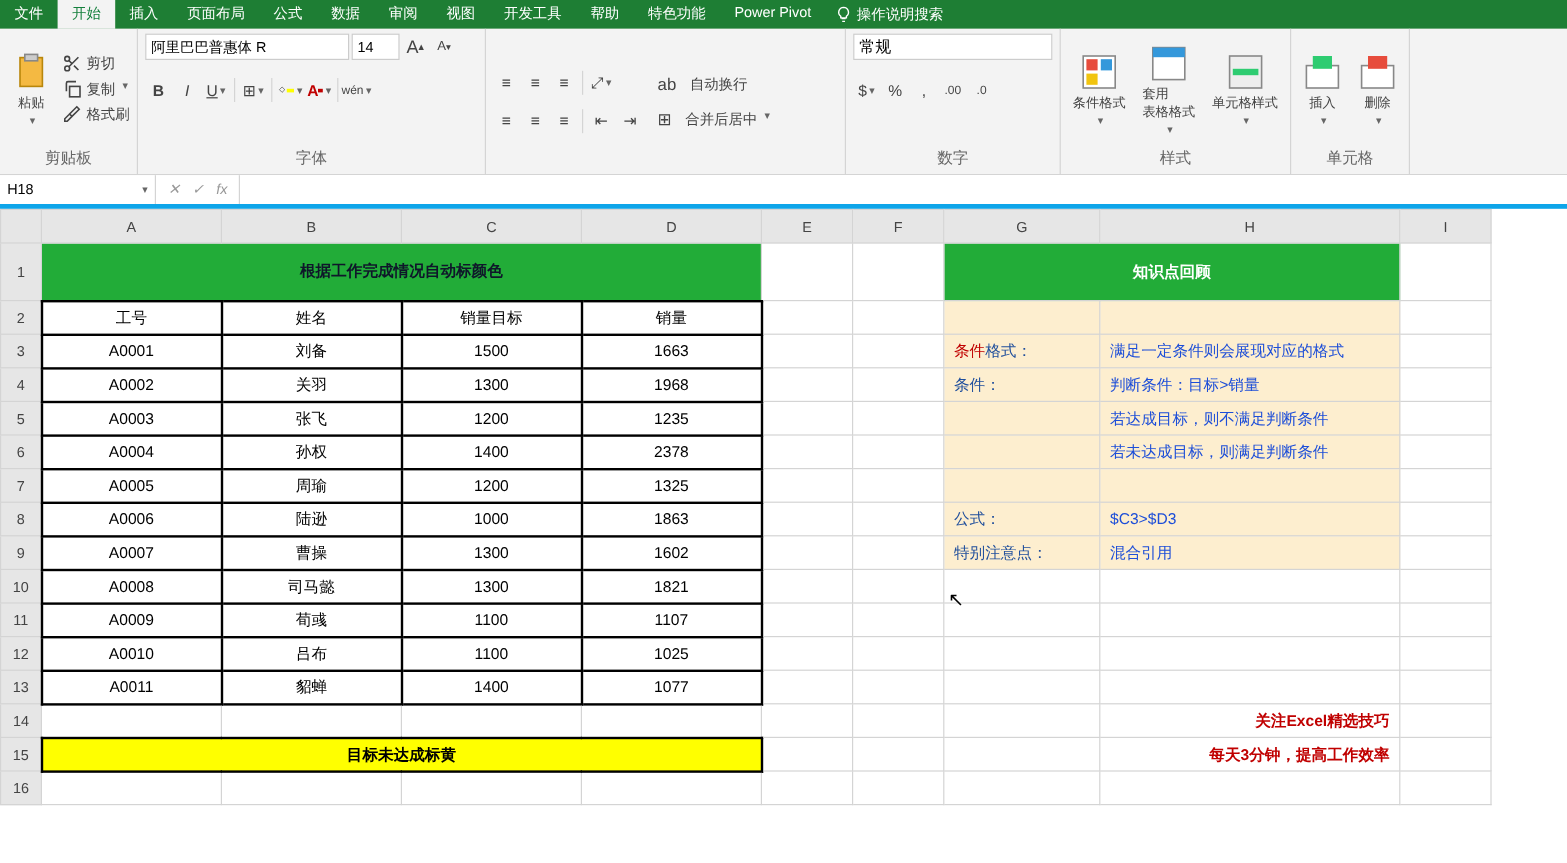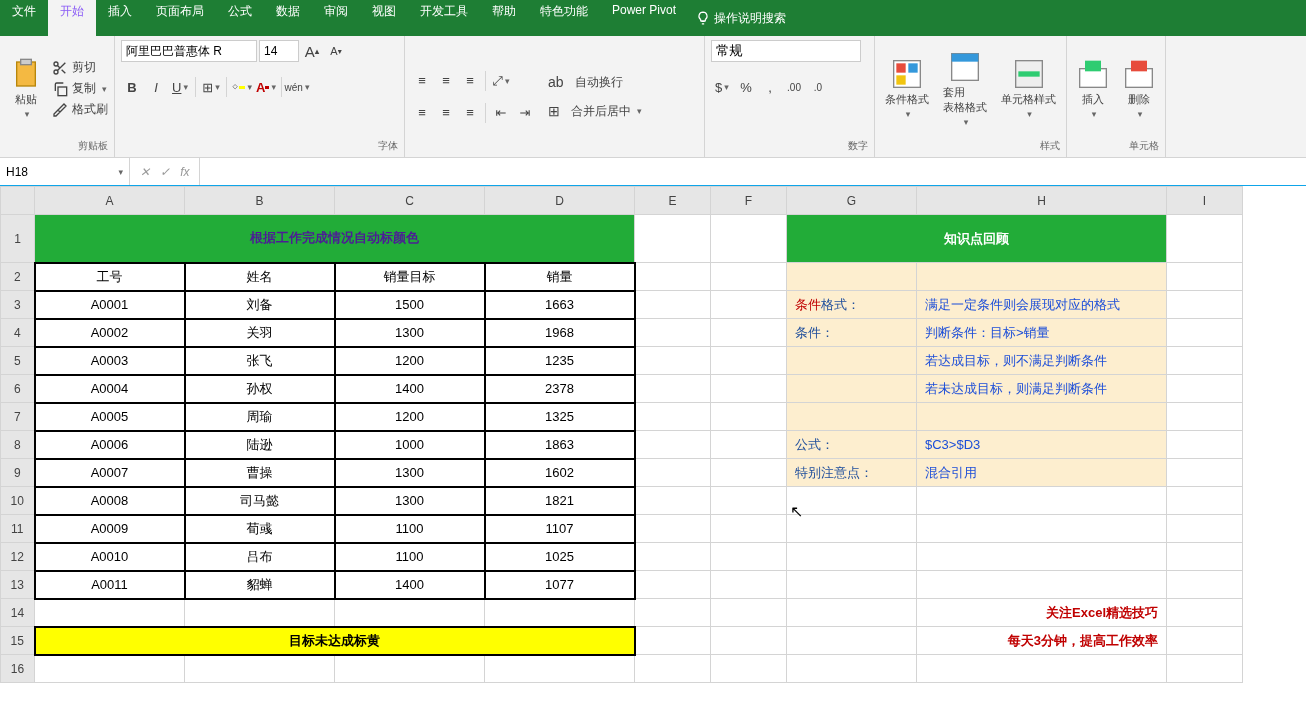--- a/index.html
+++ b/index.html
@@ -1,47 +1,47 @@
 <!DOCTYPE html>
 <html><head>
 <meta charset="utf-8">
 <style>
 *{margin:0;padding:0;box-sizing:border-box;font-family:"Microsoft YaHei",Arial,sans-serif}
 body{background:#fff;overflow:hidden;font-size:12px}
-.menubar{background:#1e7e34;display:flex;height:36px;color:#fff}
+.menubar{background:#1e7e34;display:flex;height:24px;color:#fff}
 .menubar .tab{padding:3px 12px;font-size:12px;cursor:pointer}
-.menubar .tab.active{background:#f3f3f3;color:#8b5cf6}
+.menubar .tab.active{background:#f3f3f3;color:#15803d}
 .menubar .tell{display:flex;align-items:center;gap:4px;padding:0 8px}
 .ribbon{background:#f3f3f3;border-bottom:1px solid #d4d4d4;height:122px;display:flex}
 .rgroup{border-right:1px solid #d4d4d4;padding:4px 6px;display:flex;flex-direction:column;justify-content:space-between}
-.rgroup .label{text-align:right;font-size:10px;color:#666;padding-top:2px}
+.rgroup .label{text-align:center;font-size:13px;color:#666;padding-top:2px}
 .rgroup .body{flex:1;display:flex;align-items:center;gap:6px}
 .bigbtn{display:flex;flex-direction:column;align-items:center;gap:2px;padding:2px 4px;font-size:11px;color:#444}
 .bigbtn svg{width:32px;height:32px}
-.smallrow{display:flex;align-items:center;gap:4px;font-size:12px;color:#444;padding:1px 0}
+.smallrow{display:flex;gap:4px;font-size:12px;color:#444;padding:1px 0}
 .smallrow svg{width:16px;height:16px}
 .col{display:flex;flex-direction:column;gap:2px}
 .fontbox{display:flex;gap:2px;align-items:center}
 .fontbox input{height:22px;border:1px solid #ccc;padding:0 4px;font-size:12px}
 .iconbtn{width:22px;height:22px;display:inline-flex;align-items:center;justify-content:center;border:1px solid transparent;font-size:13px;color:#444}
 .sep{width:1px;height:20px;background:#d4d4d4;margin:0 2px}
-.namebox-row{display:flex;border-bottom:1px solid #0ea5e9;height:28px;background:#fff}
+.namebox-row{display:flex;border-bottom:4px solid #0ea5e9;height:28px;background:#fff}
 .namebox{width:130px;border-right:1px solid #d4d4d4;padding:0 6px;font-size:12px;display:flex;align-items:center;justify-content:space-between;height:100%}
 .fxicons{display:flex;gap:10px;padding:0 10px;color:#999;align-items:center;height:100%}
 .fxicons span{font-style:italic}
 .formula-input{flex:1;height:100%;border:none;padding:0 6px;font-size:12px;border-left:1px solid #d4d4d4}
 .sheet{position:relative;overflow:auto;height:calc(100vh - 174px)}
 .grid{border-collapse:collapse;table-layout:fixed}
 .grid td,.grid th{border:1px solid #d4d4d4;height:28px;font-size:13px;text-align:center;background:#fff;padding:0}
 .grid th{background:#e6e6e6;color:#444;font-weight:normal;font-size:12px}
 .corner{width:34px;background:#e6e6e6}
 .rowhdr{width:34px;background:#e6e6e6;font-size:12px;color:#444}
 .colA{width:150px}.colB{width:150px}.colC{width:150px}.colD{width:150px}
 .colE{width:76px}.colF{width:76px}.colG{width:130px}.colH{width:250px}.colI{width:76px}
-.title-cell{background:#22ac38!important;color:#4c1d95;font-size:26px;font-weight:bold;height:48px!important}
+.title-cell{background:#22ac38!important;color:#0f172a;font-size:26px;font-weight:bold;height:48px!important}
 .hdr-cell{border:2px solid #000!important;font-size:18px;background:#fff}
 .data-cell{border:2px solid #000!important;font-size:18px}
 .yellow-cell{background:#ffff00!important;font-size:18px;border:2px solid #000!important;font-weight:bold}
 .know-title{background:#22ac38!important;color:#fff;font-size:26px;font-weight:bold;height:48px!important}
 .know-bg{background:#fdeecf!important}
 .know-label{color:#1f4e9c;font-size:16px;text-align:left!important;padding-left:8px!important}
 .know-label .red{color:#c00000}
 .know-val{color:#1d4ed8;font-size:16px;text-align:left!important;padding-left:8px!important}
 .redtxt{color:#c00000;font-size:18px;font-weight:bold;text-align:right!important;padding-right:8px!important}
 .cursor-img{position:absolute;left:790px;top:316px;font-size:16px;color:#000;pointer-events:none}
@@ -106,21 +106,21 @@
             <span>格式刷</span>
           </div>
       </div>
     </div>
     <div class="label">剪贴板</div>
   </div>
 
   <div class="rgroup" style="min-width:290px">
     <div class="body col" style="align-items:flex-start">
       <div class="fontbox">
-        <input style="width: 136px;" value="阿里巴巴普惠体 R">
+        <input style="width: 170px;" value="阿里巴巴普惠体 R">
         <input style="width: 40px;" value="14">
         <span class="iconbtn" style="font-size:15px">A<sup style="font-size:9px">▴</sup></span>
         <span class="iconbtn" style="font-size:11px">A<sup style="font-size:8px">▾</sup></span>
       </div>
       <div class="fontbox" style="margin-top:8px">
         <span class="iconbtn">
             <b>B</b>
           </span>
         <span class="iconbtn">
             <i>I</i>
@@ -172,21 +172,21 @@
       </div>
       <div class="col" style="margin-left:6px">
         <div class="smallrow"><span style="font-size:14px">ab</span>&nbsp;<span>自动换行</span></div>
         <div class="smallrow" style="margin-top:8px"><span style="font-size:14px">⊞</span>&nbsp;<span>合并后居中</span><span class="dd">▾</span></div>
       </div>
     </div>
   </div>
 
   <div class="rgroup" style="min-width:170px">
     <div class="body col" style="align-items:flex-start">
-      <input style="width: 150px; height: 22px; border: 1px solid rgb(204, 204, 204); padding: 0px 4px;" value="常规">
+      <input style="width: 166px; height: 22px; border: 1px solid rgb(204, 204, 204); padding: 0px 4px;" value="常规">
       <div class="fontbox" style="margin-top:8px">
         <span class="iconbtn">$<span class="dd">▾</span></span>
         <span class="iconbtn">%</span>
         <span class="iconbtn">,</span>
         <span class="iconbtn" style="font-size:10px">.00</span>
         <span class="iconbtn" style="font-size:10px">.0</span>
       </div>
     </div>
     <div class="label">数字</div>
   </div>

